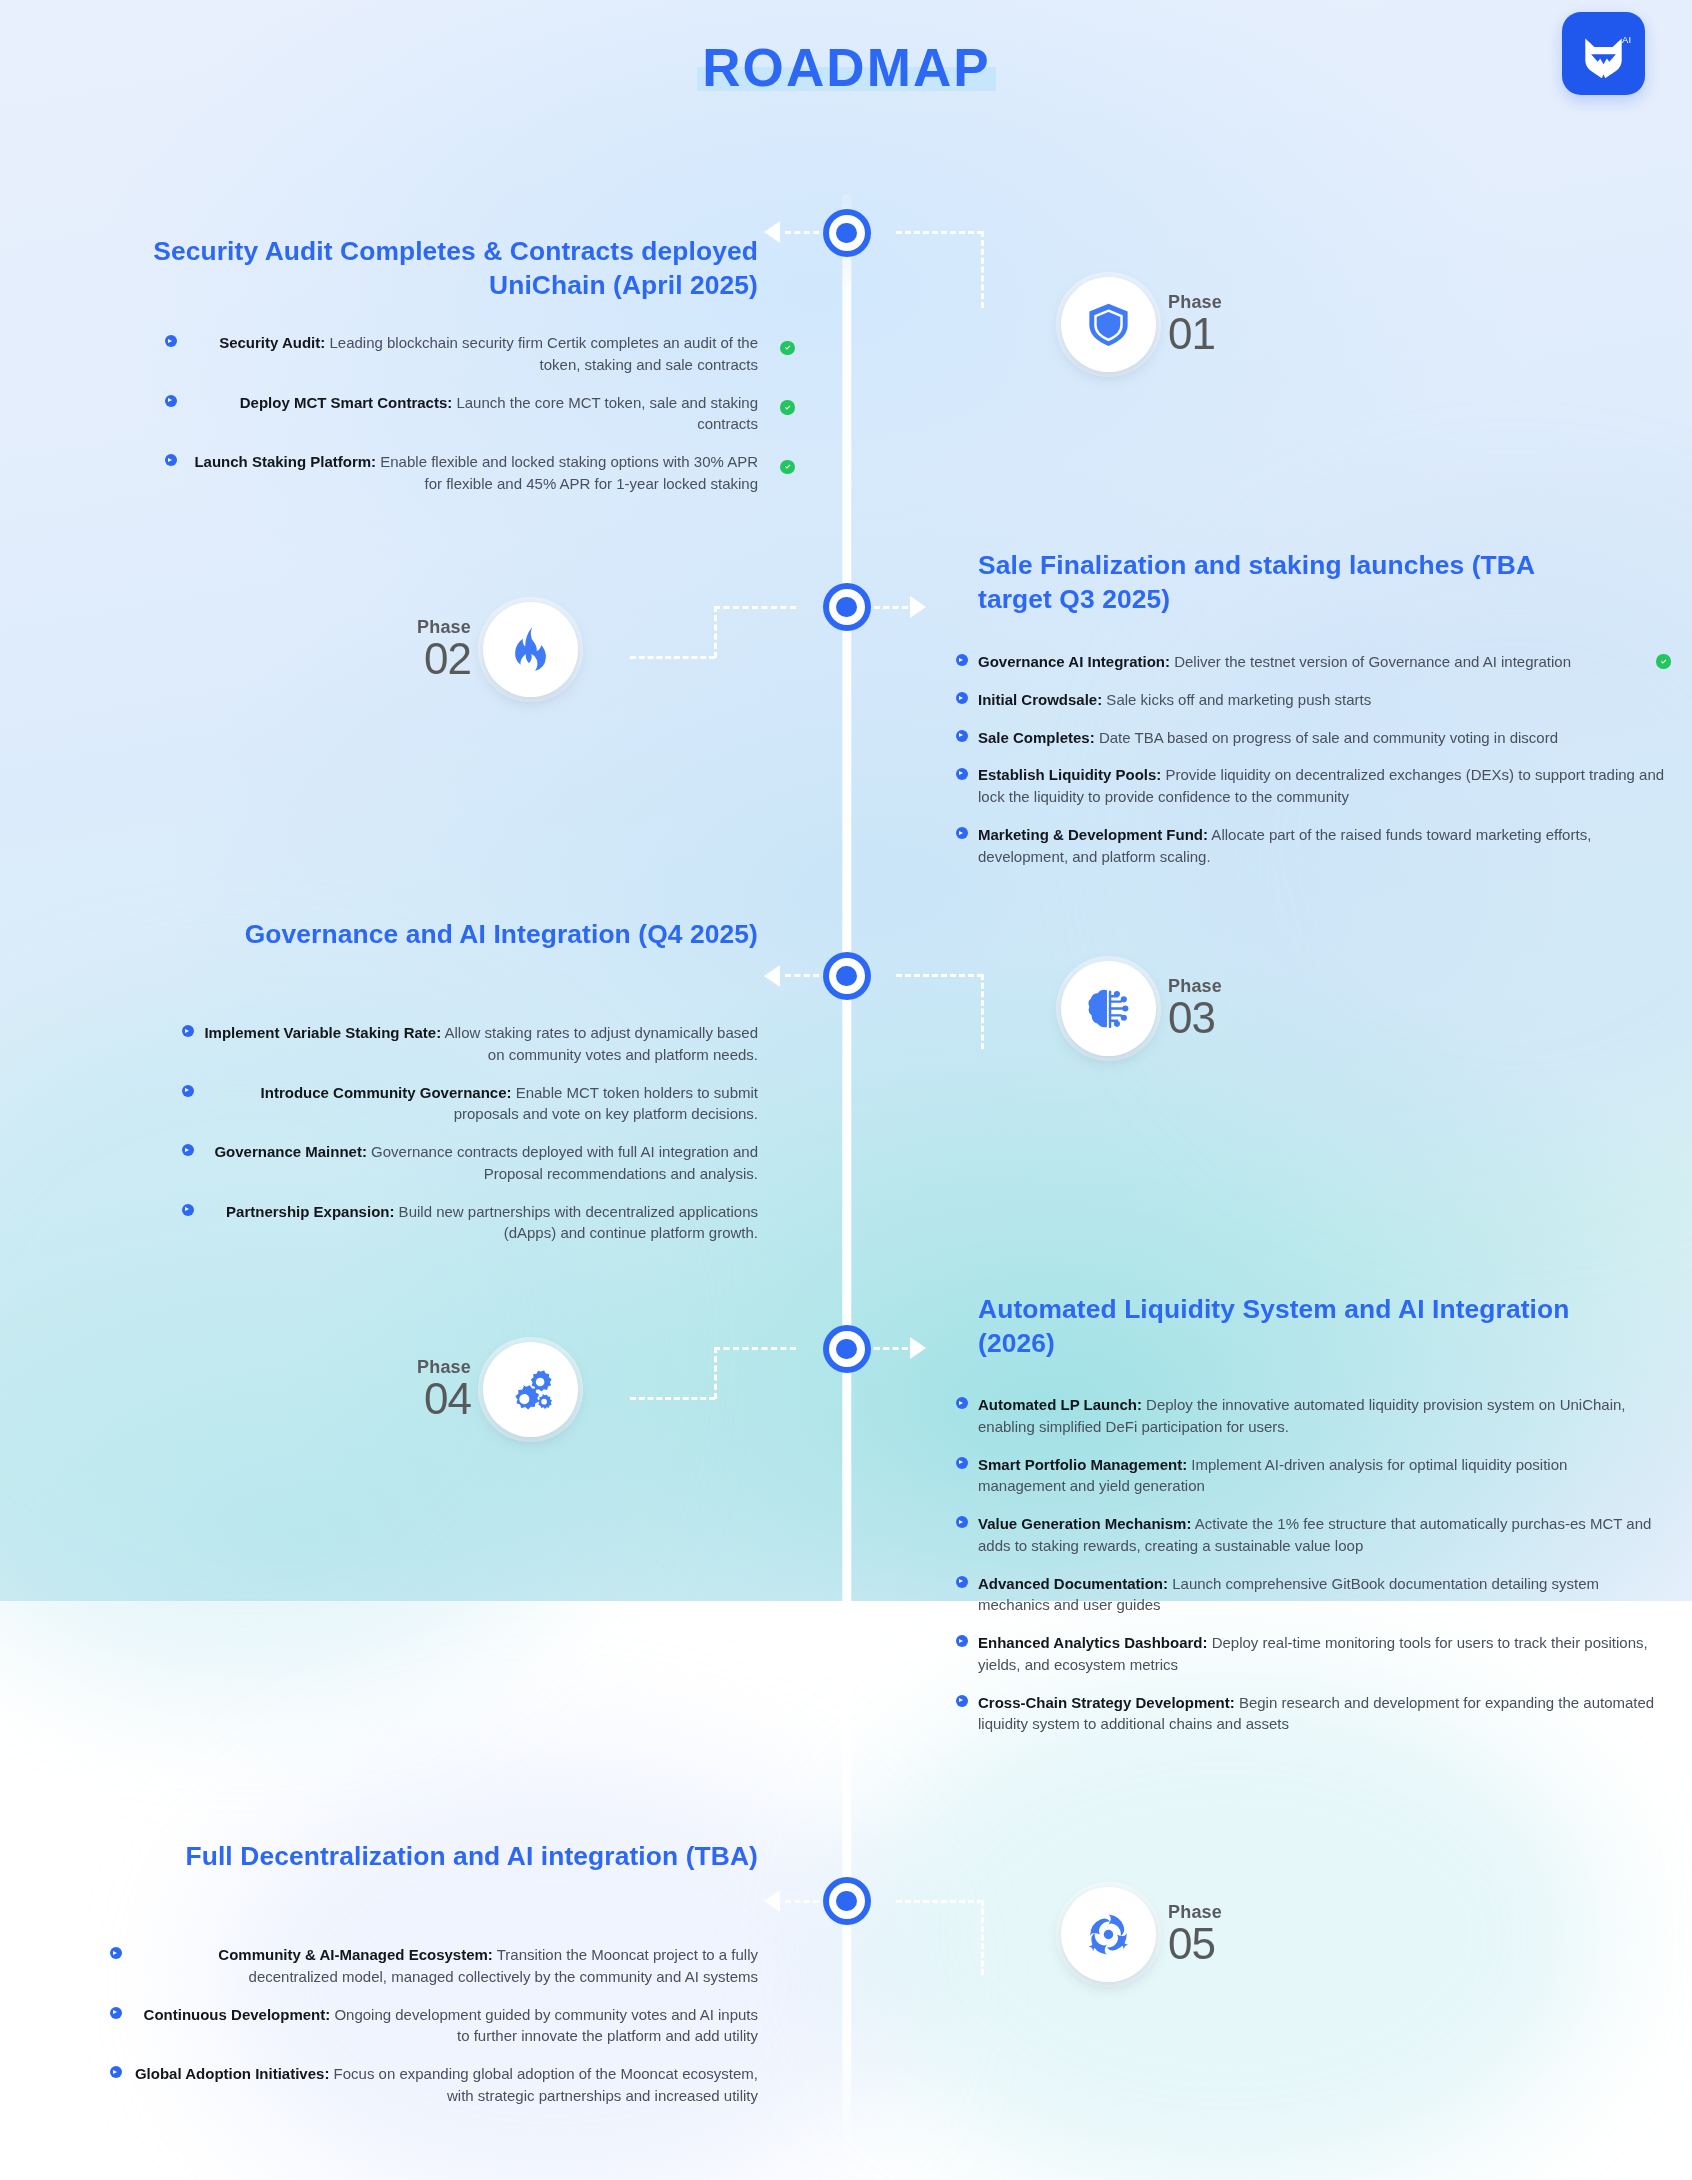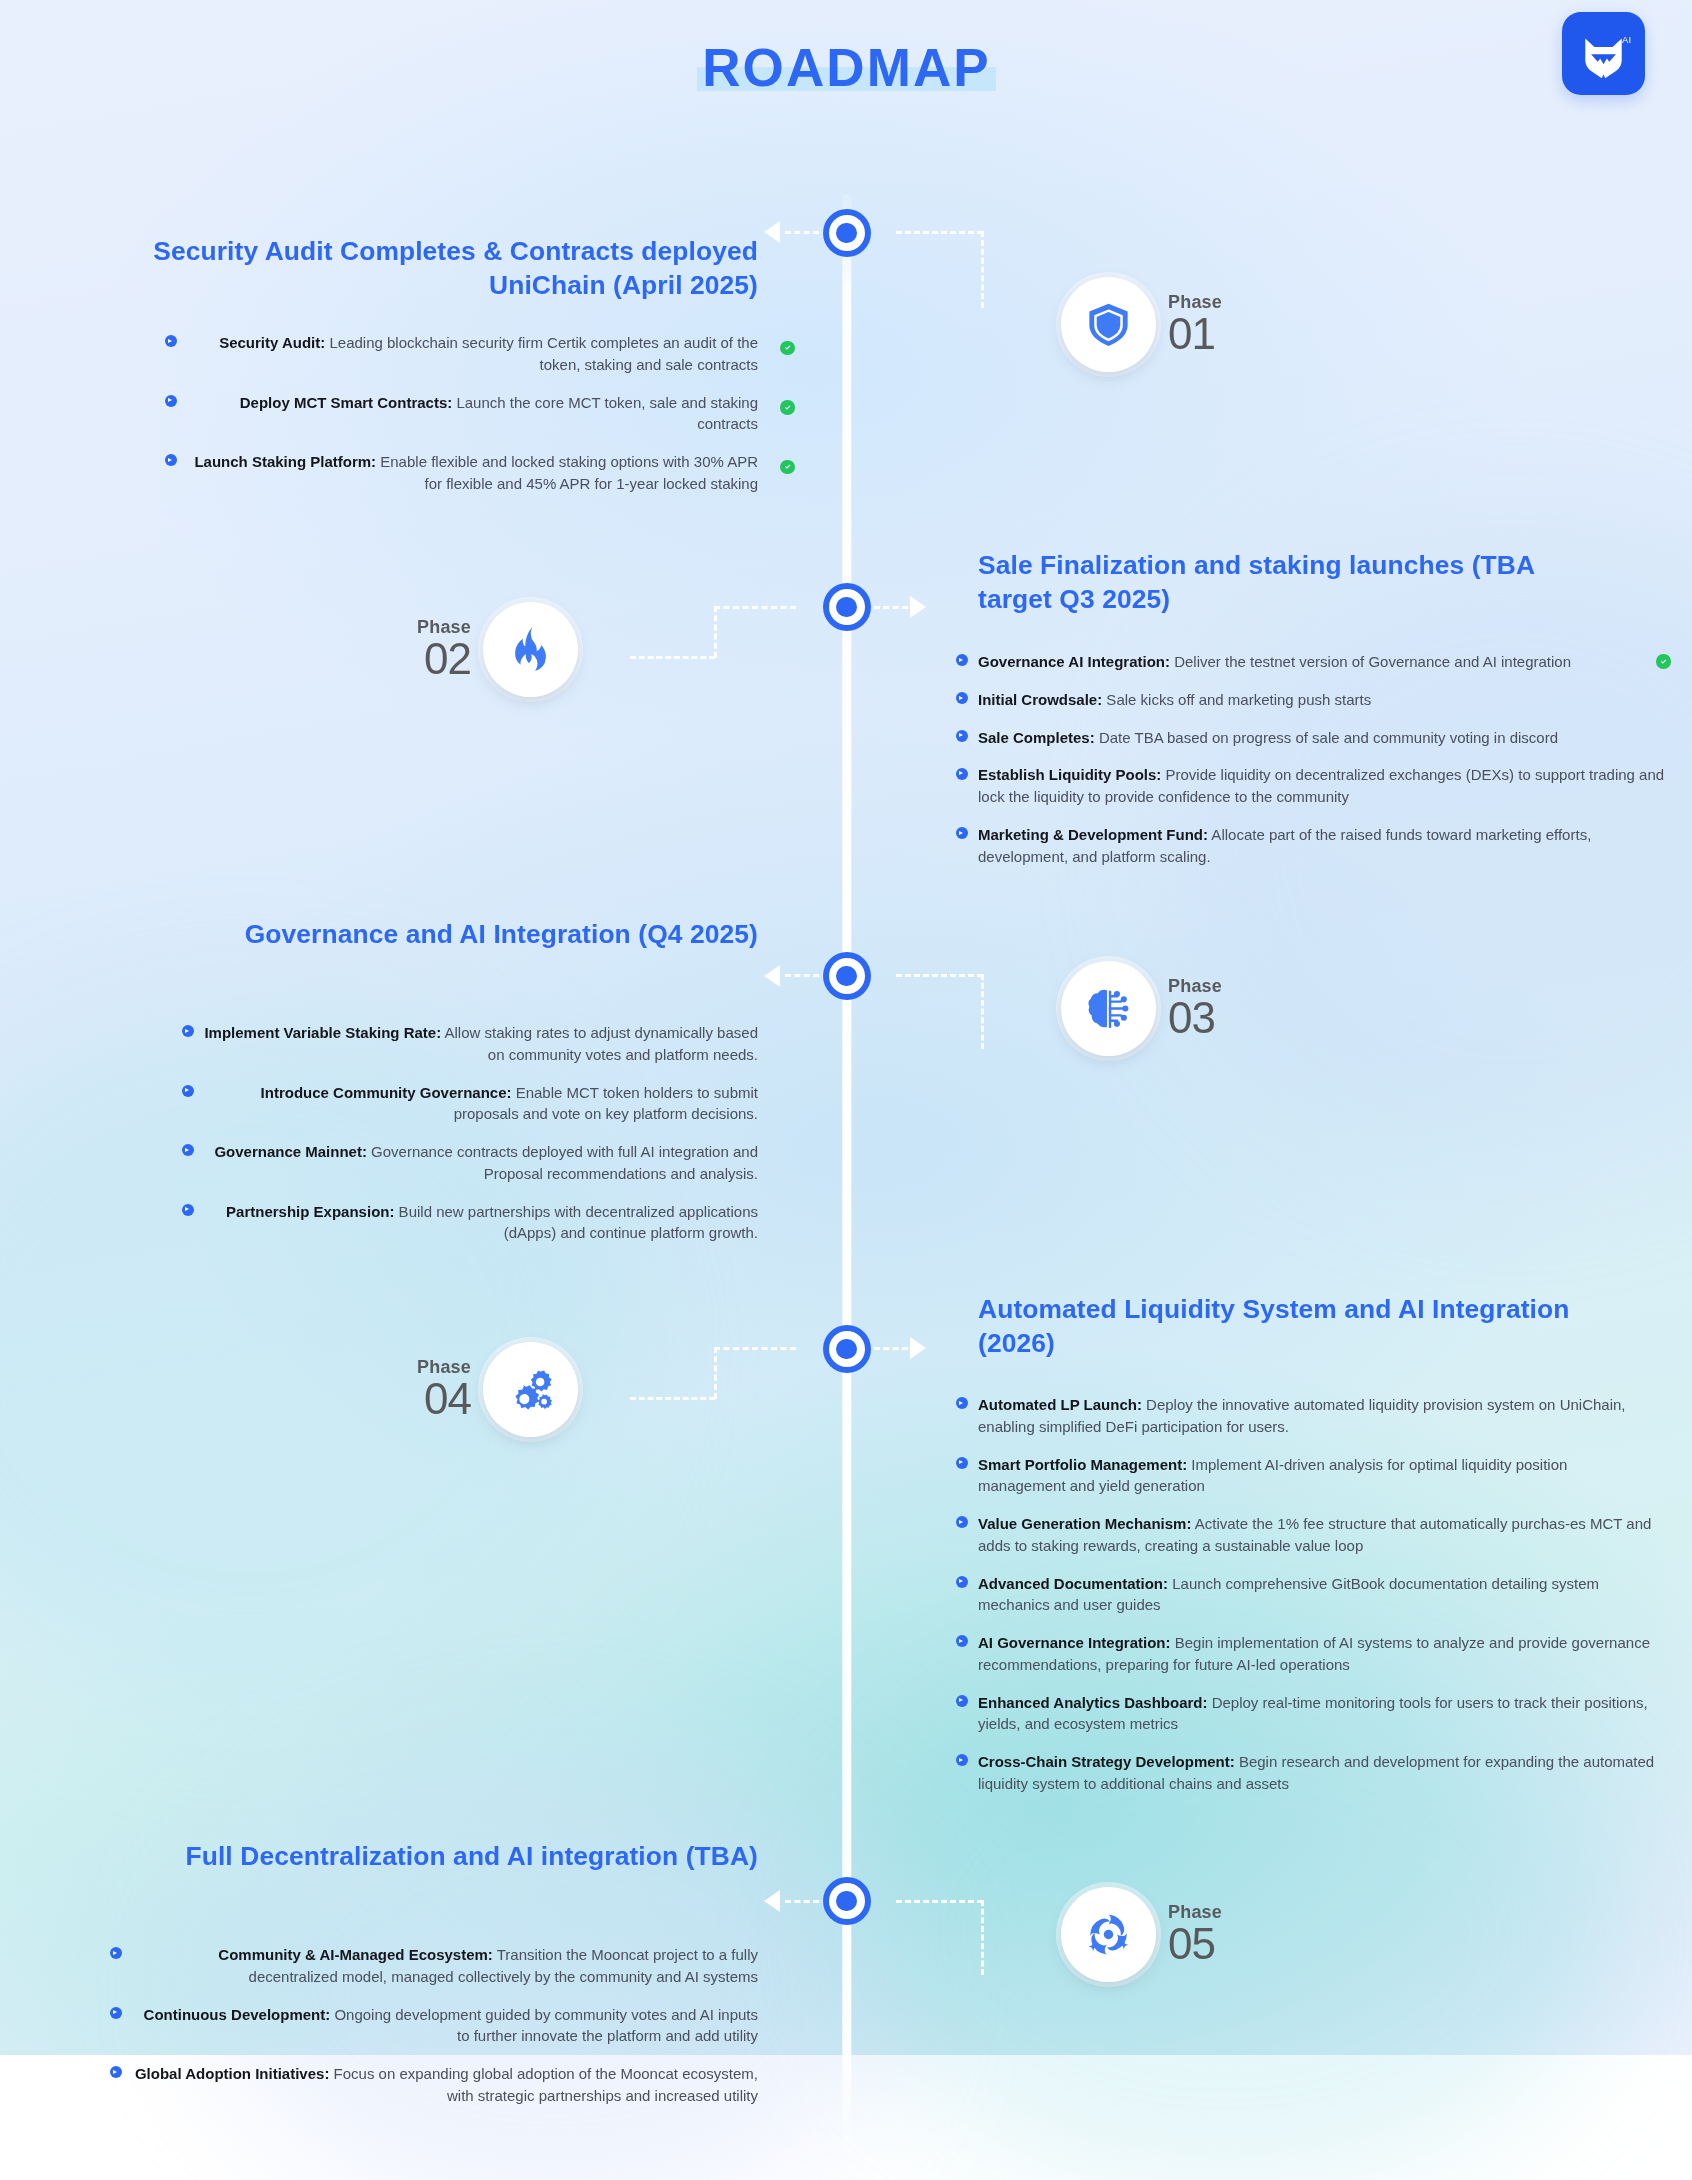--- a/index.html
+++ b/index.html
@@ -7,21 +7,21 @@
   html, body {
     width: 1693px;
     height: 2181px;
     font-family: "Liberation Sans", sans-serif;
     overflow: hidden;
   }
 
   #root {
     position: relative;
     width: 1693px;
-    height: 2055px;
+    height: 1601px;
     background:
       radial-gradient(ellipse 937px 596px at 18% 96%, rgba(168,228,232,0.55) 0%, rgba(168,228,232,0) 62%),
       radial-gradient(ellipse 1278px 767px at 62% 88%, rgba(150,222,226,0.85) 0%, rgba(150,222,226,0) 60%),
       radial-gradient(ellipse 1107px 681px at 52% 56%, rgba(196,226,248,0.75) 0%, rgba(196,226,248,0) 65%),
       radial-gradient(ellipse 1022px 596px at 48% 18%, rgba(205,230,252,0.85) 0%, rgba(205,230,252,0) 70%),
       linear-gradient(170deg, #e9f0fd 0%, #e4eefc 22%, #dcebfb 42%, #d9eff7 62%, #d7f1f3 78%, #e7eefb 94%, #eaf0fd 100%);
   }
 
   
   .bg-blob { position: absolute; border-radius: 50%; filter: blur(60px); pointer-events: none; }
@@ -451,24 +451,20 @@
     <div class="bullet">
       <span class="bdot"></span>
       <b>Value Generation Mechanism:</b><span> Activate the 1% fee structure that automatically purchas-es MCT and adds to staking rewards, creating a sustainable value loop</span>
     </div>
     <div class="bullet">
       <span class="bdot"></span>
       <b>Advanced Documentation:</b><span> Launch comprehensive GitBook documentation detailing system mechanics and user guides</span>
     </div>
     <div class="bullet">
       <span class="bdot"></span>
-      <b>AI Governance Integration:</b><span> Begin implementation of AI systems to analyze and provide governance recommendations, preparing for future AI-led operations</span>
-    </div>
-    <div class="bullet">
-      <span class="bdot"></span>
       <b>Enhanced Analytics Dashboard:</b><span> Deploy real-time monitoring tools for users to track their positions, yields, and ecosystem metrics</span>
     </div>
     <div class="bullet">
       <span class="bdot"></span>
       <b>Cross-Chain Strategy Development:</b><span> Begin research and development for expanding the automated liquidity system to additional chains and assets</span>
     </div>
   </div>
 
   <div class="badge rev" style="left:417px; top:1342px;">
     <div class="icon-circle">

